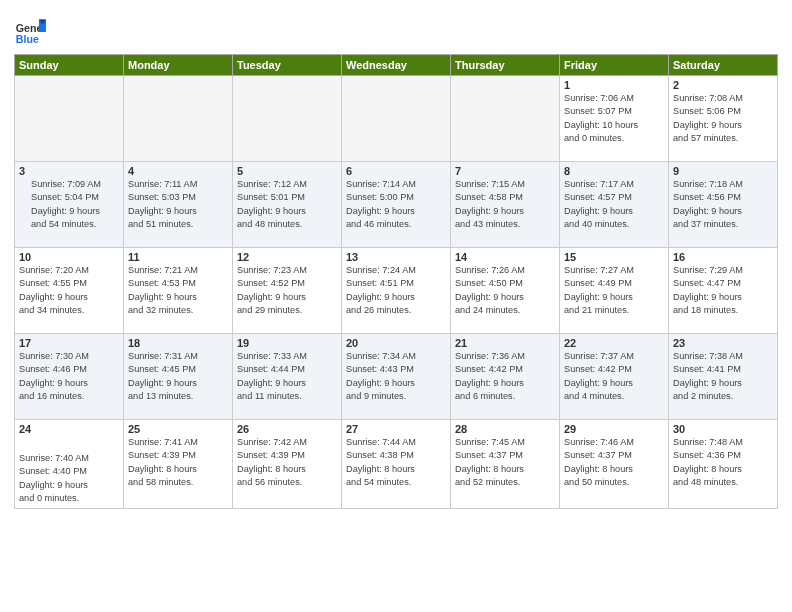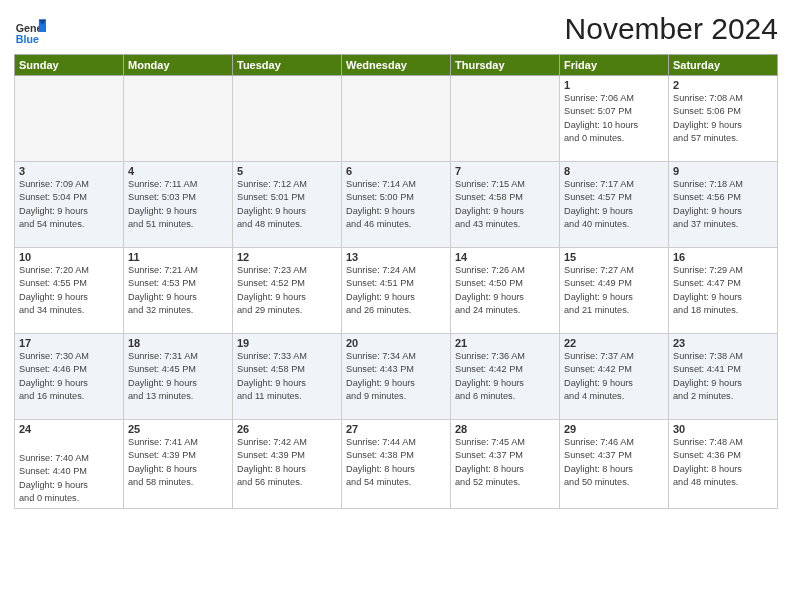--- a/index.html
+++ b/index.html
@@ -96,21 +96,20 @@
   <div class="header-row">
     <div class="logo">
       <svg class="logo-icon" viewBox="0 0 36 36">
         <text x="2" y="18" font-size="12" font-weight="bold" fill="#333">General</text>
         <text x="2" y="30" font-size="12" font-weight="bold" fill="#1a73e8">Blue</text>
         <polygon points="28,4 36,4 36,18 28,18" fill="#1a73e8"></polygon>
         <polygon points="28,4 36,4 32,10" fill="#0d47a1"></polygon>
       </svg>
     </div>
     <div class="title-block">
-      <div class="month-title">November 2024</div>
     </div>
   </div>
 
   <table>
     <thead>
       <tr>
         <th>Sunday</th>
         <th>Monday</th>
         <th>Tuesday</th>
         <th>Wednesday</th>
@@ -137,21 +136,21 @@
             <span class="day-num">2</span>
             <div class="day-detail" style="white-space: pre-line;">Sunrise: 7:08 AM
 Sunset: 5:06 PM
 Daylight: 9 hours
 and 57 minutes.</div>
           </td>
         </tr>
         <tr class="row-even">
           <td class="has-data">
             <span class="day-num">3</span>
-            <div class="day-detail" style="white-space: pre-line;">Sunrise: 7:09 AM
+            <div class="day-detail" style="white-space: pre-line; margin-left: 12px;">Sunrise: 7:09 AM
 Sunset: 5:04 PM
 Daylight: 9 hours
 and 54 minutes.</div>
           </td>
           <td class="has-data">
             <span class="day-num">4</span>
             <div class="day-detail" style="white-space: pre-line;">Sunrise: 7:11 AM
 Sunset: 5:03 PM
 Daylight: 9 hours
 and 51 minutes.</div>
@@ -254,21 +253,21 @@
           <td class="has-data">
             <span class="day-num">18</span>
             <div class="day-detail" style="white-space: pre-line;">Sunrise: 7:31 AM
 Sunset: 4:45 PM
 Daylight: 9 hours
 and 13 minutes.</div>
           </td>
           <td class="has-data">
             <span class="day-num">19</span>
             <div class="day-detail" style="white-space: pre-line;">Sunrise: 7:33 AM
-Sunset: 4:58 PM
+Sunset: 4:44 PM
 Daylight: 9 hours
 and 11 minutes.</div>
           </td>
           <td class="has-data">
             <span class="day-num">20</span>
             <div class="day-detail" style="white-space: pre-line;">Sunrise: 7:34 AM
 Sunset: 4:43 PM
 Daylight: 9 hours
 and 9 minutes.</div>
           </td>

